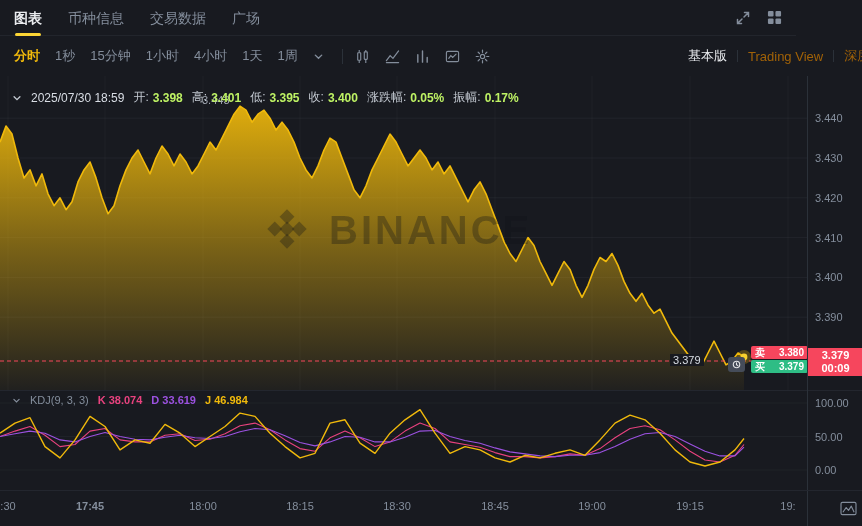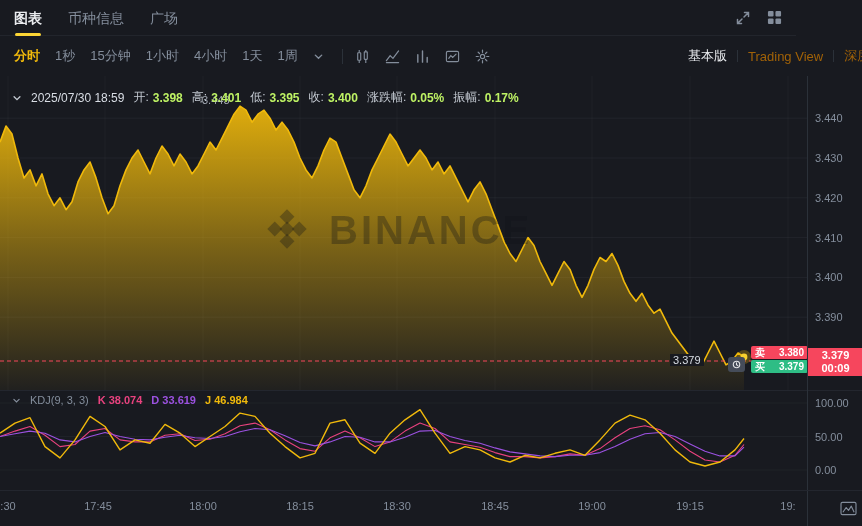--- a/index.html
+++ b/index.html
@@ -66,20 +66,21 @@
   .axis-corner{position:absolute;left:807px;top:491px;width:55px;height:35px;border-left:1px solid #2B3139;
     display:flex;align-items:center;justify-content:flex-end;padding-right:5px;box-sizing:border-box;z-index:5;cursor:pointer;}
 </style>
 </head>
 <body>
 
 <header class="topnav">
   <div style="display:flex;gap:26px;">
       <div class="tab active">图表</div>
       <div class="tab">币种信息</div>
+      <div class="tab">交易数据</div>
       <div class="tab">广场</div>
     </div>
   <div class="nav-icons">
     <span class="icon-btn">
       <svg width="16" height="16" viewBox="0 0 16 16" fill="none" stroke="#848E9C" stroke-width="1.5" stroke-linecap="round">
           <path d="M9.5 2.5h4v4M13.5 2.5L9 7M6.5 13.5h-4v-4M2.5 13.5L7 9"></path>
         </svg>
     </span>
     <span class="icon-btn">
       <svg width="15" height="15" viewBox="0 0 16 16" fill="#848E9C">
@@ -279,21 +280,21 @@
   <div style="display:flex;gap:9px;">
       <div class="kfield" style="color: rgb(232, 66, 126);">K 38.074</div>
       <div class="kfield" style="color: rgb(155, 81, 224);">D 33.619</div>
       <div class="kfield" style="color: rgb(240, 185, 11);">J 46.984</div>
     </div>
 </div>
 <div class="sep" style="top:490px;"></div>
 
 <div id="x-axis">
     <div class="xlab" style="left: 8px;">:30</div>
-    <div class="xlab" style="left: 98px;">17:45</div>
+    <div class="xlab" style="left: 90px; font-weight: bold;">17:45</div>
     <div class="xlab" style="left: 203px;">18:00</div>
     <div class="xlab" style="left: 300px;">18:15</div>
     <div class="xlab" style="left: 397px;">18:30</div>
     <div class="xlab" style="left: 495px;">18:45</div>
     <div class="xlab" style="left: 592px;">19:00</div>
     <div class="xlab" style="left: 690px;">19:15</div>
     <div class="xlab" style="left: 788px;">19:</div>
   </div>
 <div class="axis-corner">
   <svg width="17" height="15" viewBox="0 0 18 16" fill="none" stroke="#848E9C" stroke-width="1.2">

